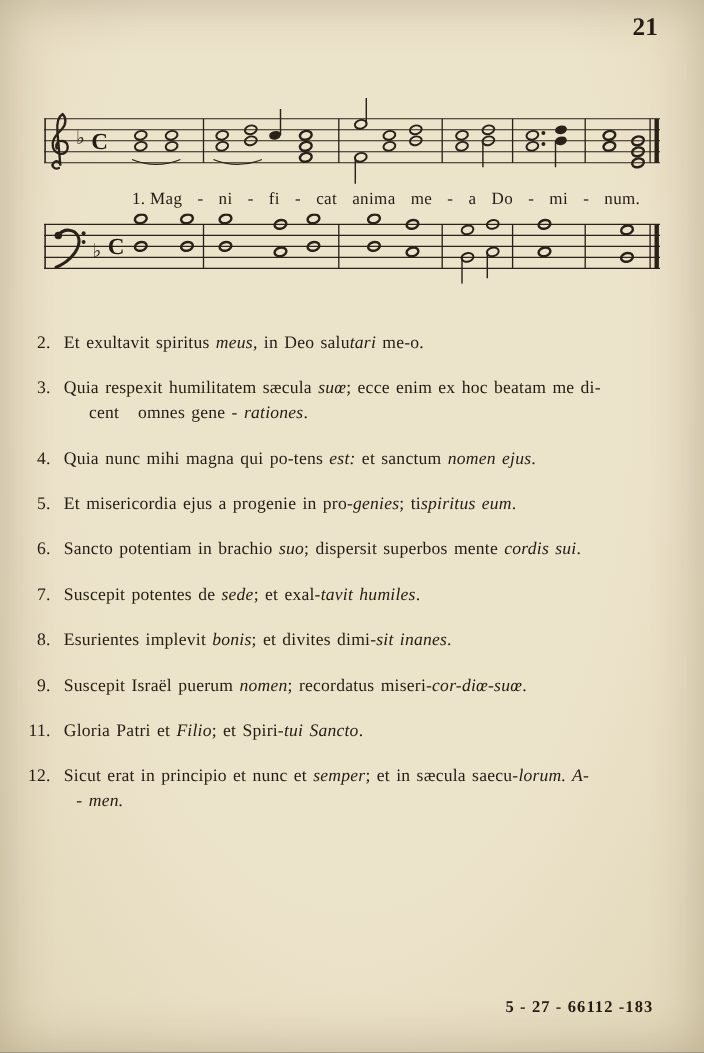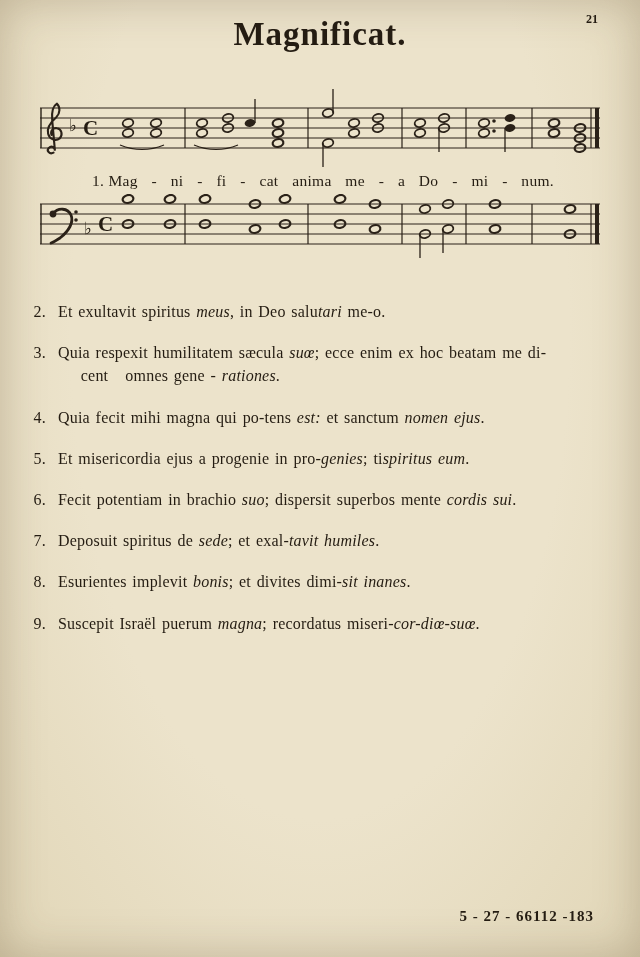--- a/index.html
+++ b/index.html
@@ -3,43 +3,42 @@
 <meta charset="utf-8">
 <style>
   html,body{margin:0;padding:0;background:#6b645a;}
   .page{
     position:relative;width:640px;height:957px;overflow:hidden;
     background: radial-gradient(ellipse at 50% 35%, #ece3cb 55%, #e1d6b7 100%);
     box-shadow: inset 0 0 46px rgba(90,70,40,.28);
     font-family:"Liberation Serif", serif;
     color:#241c12;
   }
-  .pagenum{position:absolute;top:12px;right:42px;font-size:12px;font-weight:700;}
+  .pagenum{position:absolute;top:12px;right:42px;font-size:23px;font-weight:700;}
   .title{position:absolute;top:16px;left:0;width:100%;text-align:center;
          font-size:33px;font-weight:700;letter-spacing:1px;margin:0;}
   .music{position:absolute;top:86px;left:40px;width:560px;}
   .music svg{display:block;}
-  .lyrics{display:flex;justify-content:space-between;margin:2px 10px 4px 52px;width:462px;
+  .lyrics{display:flex;justify-content:space-between;margin:2px 10px 4px 80px;width:462px;
           font-size:15.5px;letter-spacing:.3px;white-space:nowrap;}
   .verses{position:absolute;top:300px;left:14px;width:610px;}
   .verse{display:flex;margin-bottom:18px;font-size:16px;line-height:1.45;
          letter-spacing:.2px;word-spacing:1.5px;}
   .vnum{width:32px;text-align:right;margin-right:12px;flex:none;}
   .vtext{flex:1;white-space:pre-wrap;}
   .vtext em{font-style:italic;}
   .plate{position:absolute;top:908px;right:46px;font-size:15px;font-weight:700;letter-spacing:1px;}
   .mus-time{font-family:"Liberation Serif",serif;font-size:21px;font-weight:700;fill:#241c12;}
   .mus-glyph{font-family:"DejaVu Sans",sans-serif;font-size:17px;fill:#241c12;}
 </style>
 </head>
 <body>
 
 <div class="page">
   <div class="pagenum">21</div>
-  <h1 class="title">Magnificat.</h1>
 
   <div class="music">
     <svg id="treble-svg" width="560" height="84" viewBox="0 0 560 84">
         <line x1="0" y1="22" x2="560" y2="22" stroke="#2a2118" stroke-width="1"></line>
         <line x1="0" y1="32" x2="560" y2="32" stroke="#2a2118" stroke-width="1"></line>
         <line x1="0" y1="42" x2="560" y2="42" stroke="#2a2118" stroke-width="1"></line>
         <line x1="0" y1="52" x2="560" y2="52" stroke="#2a2118" stroke-width="1"></line>
         <line x1="0" y1="62" x2="560" y2="62" stroke="#2a2118" stroke-width="1"></line>
         <line x1="1" y1="22" x2="1" y2="62" stroke="#2a2118" stroke-width="1.4"></line>
         <line x1="145" y1="22" x2="145" y2="62" stroke="#2a2118" stroke-width="1.2"></line>
@@ -163,38 +162,47 @@
         <span class="vnum">2.</span>
         <span class="vtext"><span>Et exultavit spiritus </span><em>meus</em><span>, in Deo salu</span><em>tari</em><span> me-o.</span></span>
       </div>
       <div class="verse">
         <span class="vnum">3.</span>
         <span class="vtext"><span>Quia respexit humilitatem sæcula </span><em>suœ</em><span>; ecce enim ex hoc beatam me di-
     cent   omnes gene - </span><em>rationes</em><span>.</span></span>
       </div>
       <div class="verse">
         <span class="vnum">4.</span>
-        <span class="vtext"><span>Quia fecit mihi magna qui po-tens </span><em>est:</em><span> et sanctum </span><em>nomen ejus</em><span>.</span></span>
+        <span class="vtext"><span>Quia nunc mihi magna qui po-tens </span><em>est:</em><span> et sanctum </span><em>nomen ejus</em><span>.</span></span>
       </div>
       <div class="verse">
         <span class="vnum">5.</span>
         <span class="vtext"><span>Et misericordia ejus a progenie in pro-</span><em>genies</em><span>; ti</span><em>spiritus eum</em><span>.</span></span>
       </div>
       <div class="verse">
         <span class="vnum">6.</span>
-        <span class="vtext"><span>Fecit potentiam in brachio </span><em>suo</em><span>; dispersit superbos mente </span><em>cordis sui</em><span>.</span></span>
+        <span class="vtext"><span>Sancto potentiam in brachio </span><em>suo</em><span>; dispersit superbos mente </span><em>cordis sui</em><span>.</span></span>
       </div>
       <div class="verse">
         <span class="vnum">7.</span>
-        <span class="vtext"><span>Deposuit spiritus de </span><em>sede</em><span>; et exal-</span><em>tavit humiles</em><span>.</span></span>
+        <span class="vtext"><span>Suscepit potentes de </span><em>sede</em><span>; et exal-</span><em>tavit humiles</em><span>.</span></span>
       </div>
       <div class="verse">
         <span class="vnum">8.</span>
         <span class="vtext"><span>Esurientes implevit </span><em>bonis</em><span>; et divites dimi-</span><em>sit inanes</em><span>.</span></span>
       </div>
       <div class="verse">
         <span class="vnum">9.</span>
-        <span class="vtext"><span>Suscepit Israël puerum </span><em>magna</em><span>; recordatus miseri-</span><em>cor-diœ-suœ</em><span>.</span></span>
+        <span class="vtext"><span>Suscepit Israël puerum </span><em>nomen</em><span>; recordatus miseri-</span><em>cor-diœ-suœ</em><span>.</span></span>
+      </div>
+      <div class="verse">
+        <span class="vnum">11.</span>
+        <span class="vtext"><span>Gloria Patri et </span><em>Filio</em><span>; et Spiri-</span><em>tui Sancto</em><span>.</span></span>
+      </div>
+      <div class="verse">
+        <span class="vnum">12.</span>
+        <span class="vtext"><span>Sicut erat in principio et nunc et </span><em>semper</em><span>; et in sæcula saecu-</span><em>lorum. A-</em><span>
+  - </span><em>men.</em></span>
       </div>
     </div>
 
   <div class="plate">5 - 27 - 66112 -183</div>
 </div>
 
 </body></html>

